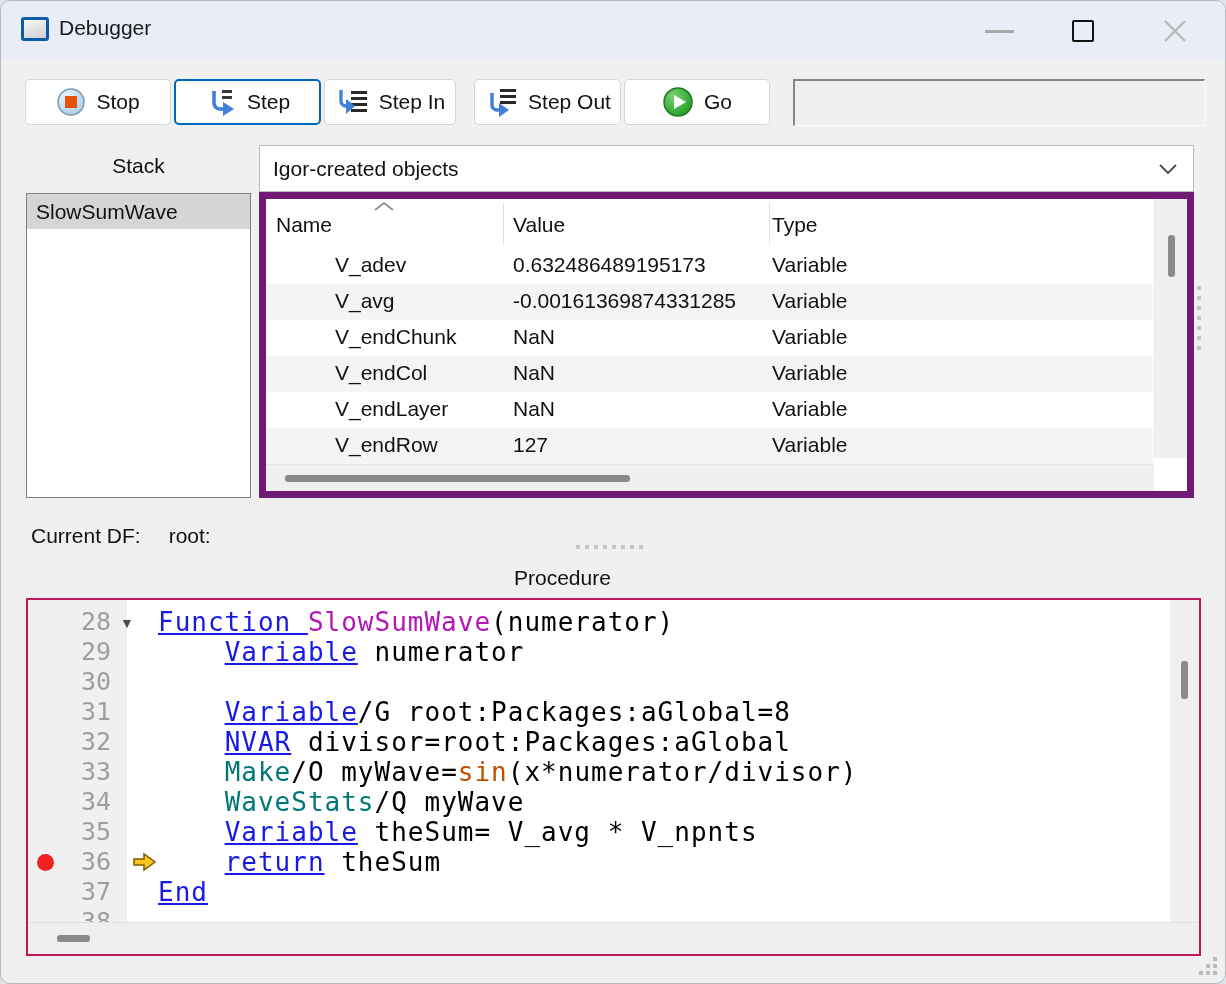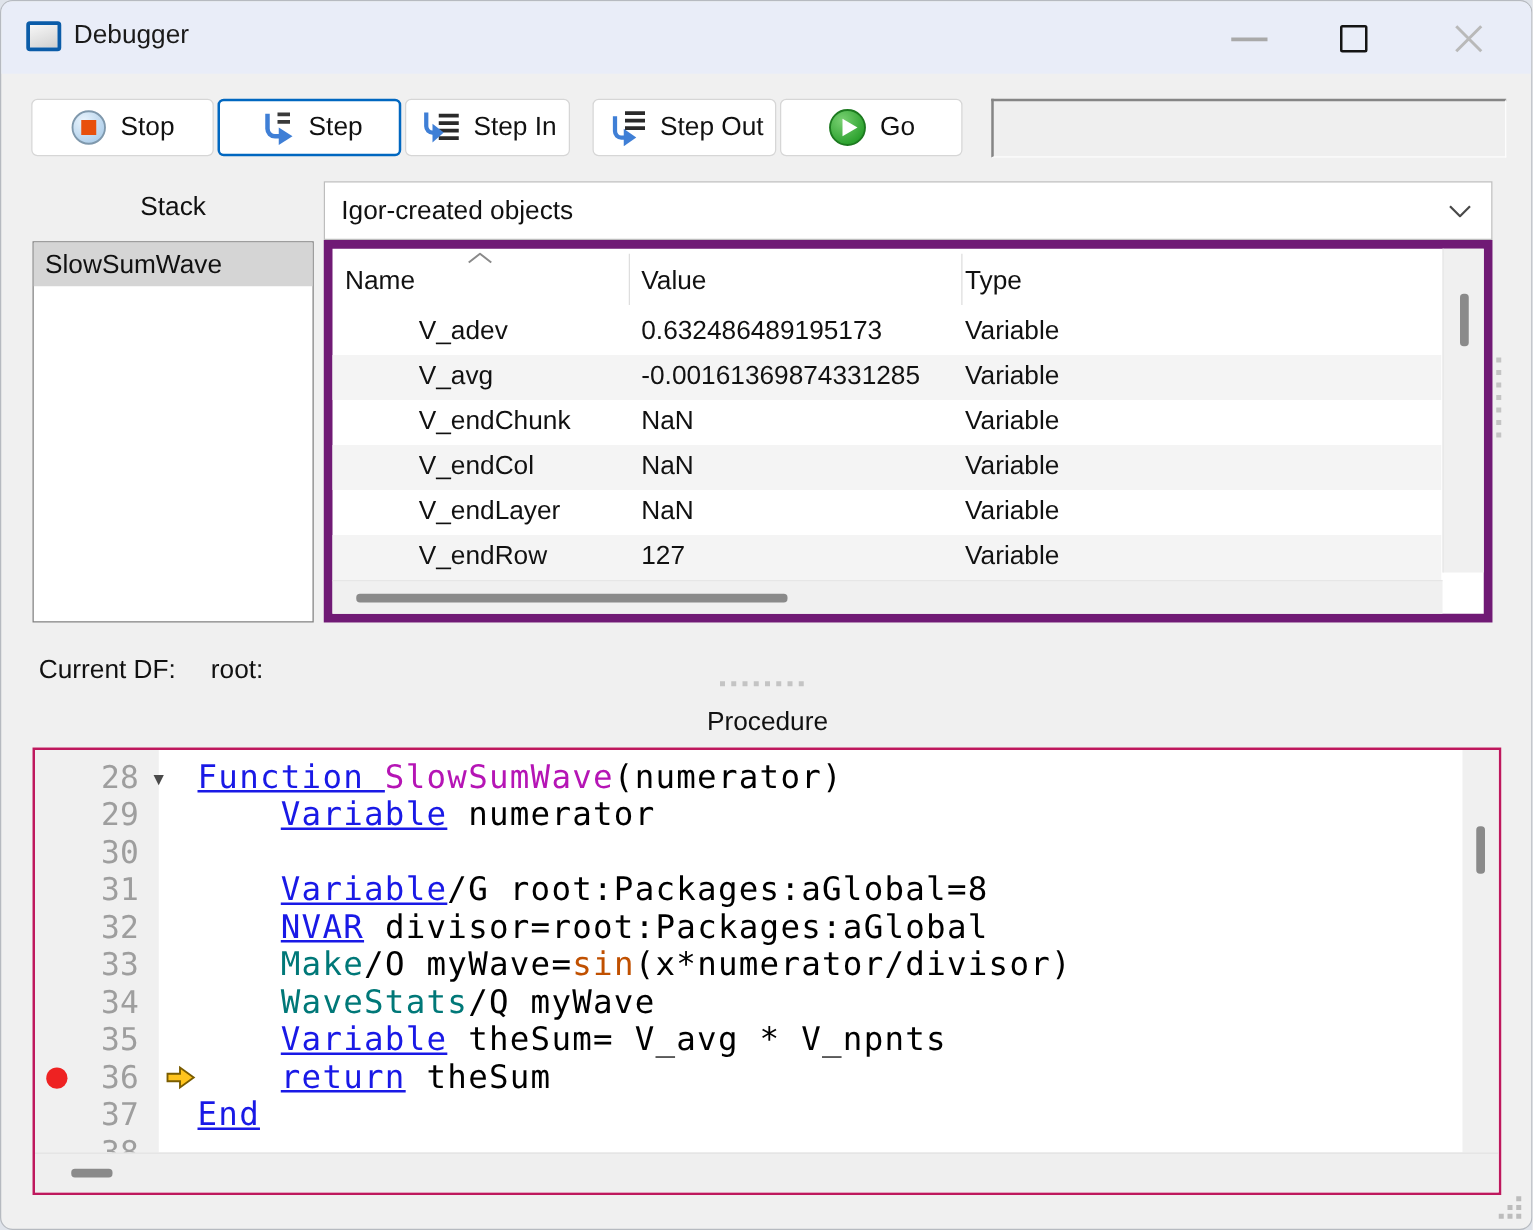--- a/index.html
+++ b/index.html
@@ -64,21 +64,21 @@
 
   
   .current-df { position:absolute; left:30px; top:511px; font-size:21px; color:#111;margin-top:12px; }
   .current-df .df-value { margin-left:28px; }
 
   
   .hsplit { position:absolute; left:575px; top:544px; display:flex; gap:5px; }
   .hsplit i, .vsplit i, .grip i { width:4px; height:4px; background:#c4c4c4; display:block; }
   .vsplit { position:absolute; left:1196px; top:285px; display:flex; flex-direction:column; gap:6px; }
 
-  .proc-label { position:absolute; left:513px; top:565px; width:200px; text-align:center; font-size:21px; color:#111; }
+  .proc-label { position:absolute; left:513px; top:565px; width:200px; font-size:21px; color:#111; }
 
   
   .editor { position:absolute; left:25px; top:597px; width:1175px; height:358px; border:2px solid #be185d; background:#fff; overflow:hidden; }
   .gutter-bg { position:absolute; left:0; top:0; width:99px; height:322px; background:#f0f0f0; }
   .code-lines { position:absolute; left:0; top:7px; right:29px; font-family:"DejaVu Sans Mono", monospace; }
   .cline { position:relative; height:30px; white-space:nowrap; }
   .lnum { position:absolute; left:0; top:0; width:83px; text-align:right; font-size:25px; line-height:30px;
           color:var(--line-number,#9e9e9e); }
   .fold { position:absolute; left:92px; top:8px; font-size:14px; color:#4a4a4a; font-family:"Liberation Sans",sans-serif; }
   .bp-dot { position:absolute; left:9px; top:7px; width:17px; height:17px; border-radius:50%; background:var(--breakpoint-red,#ee2222); }

